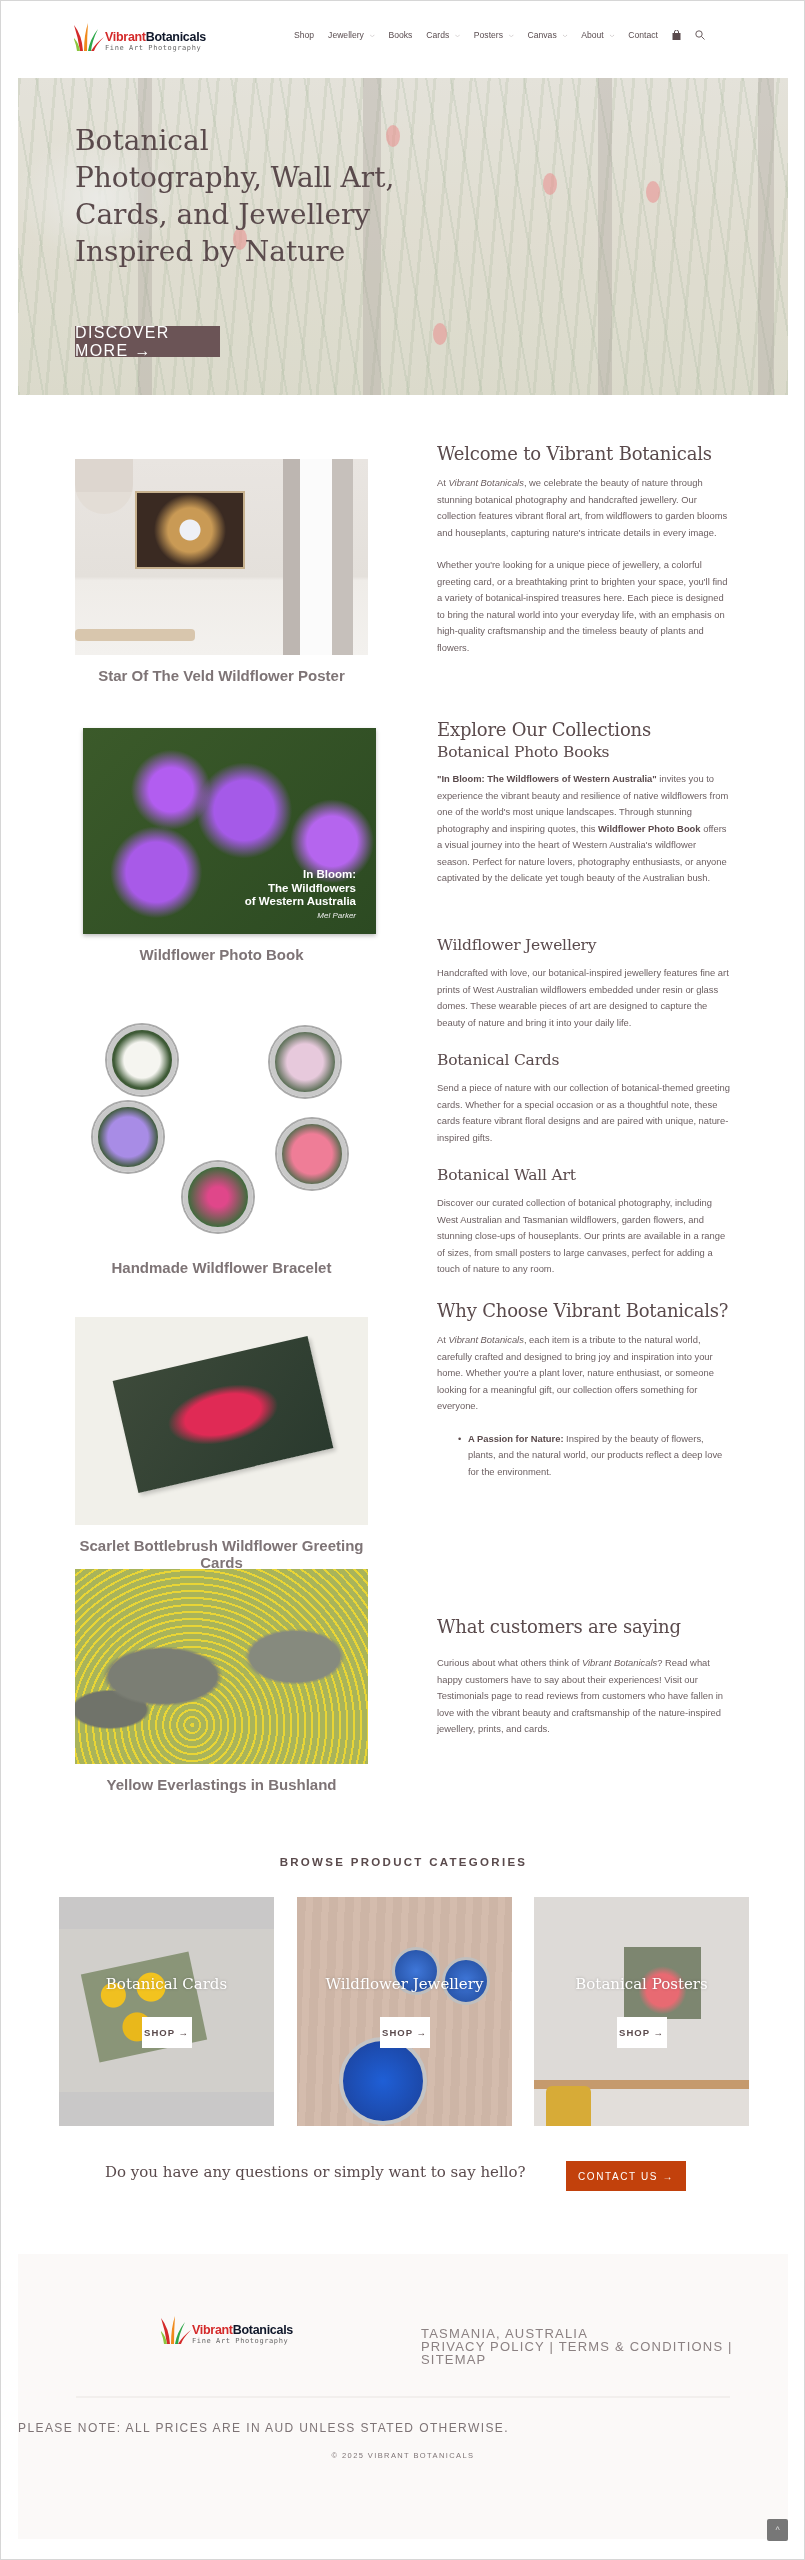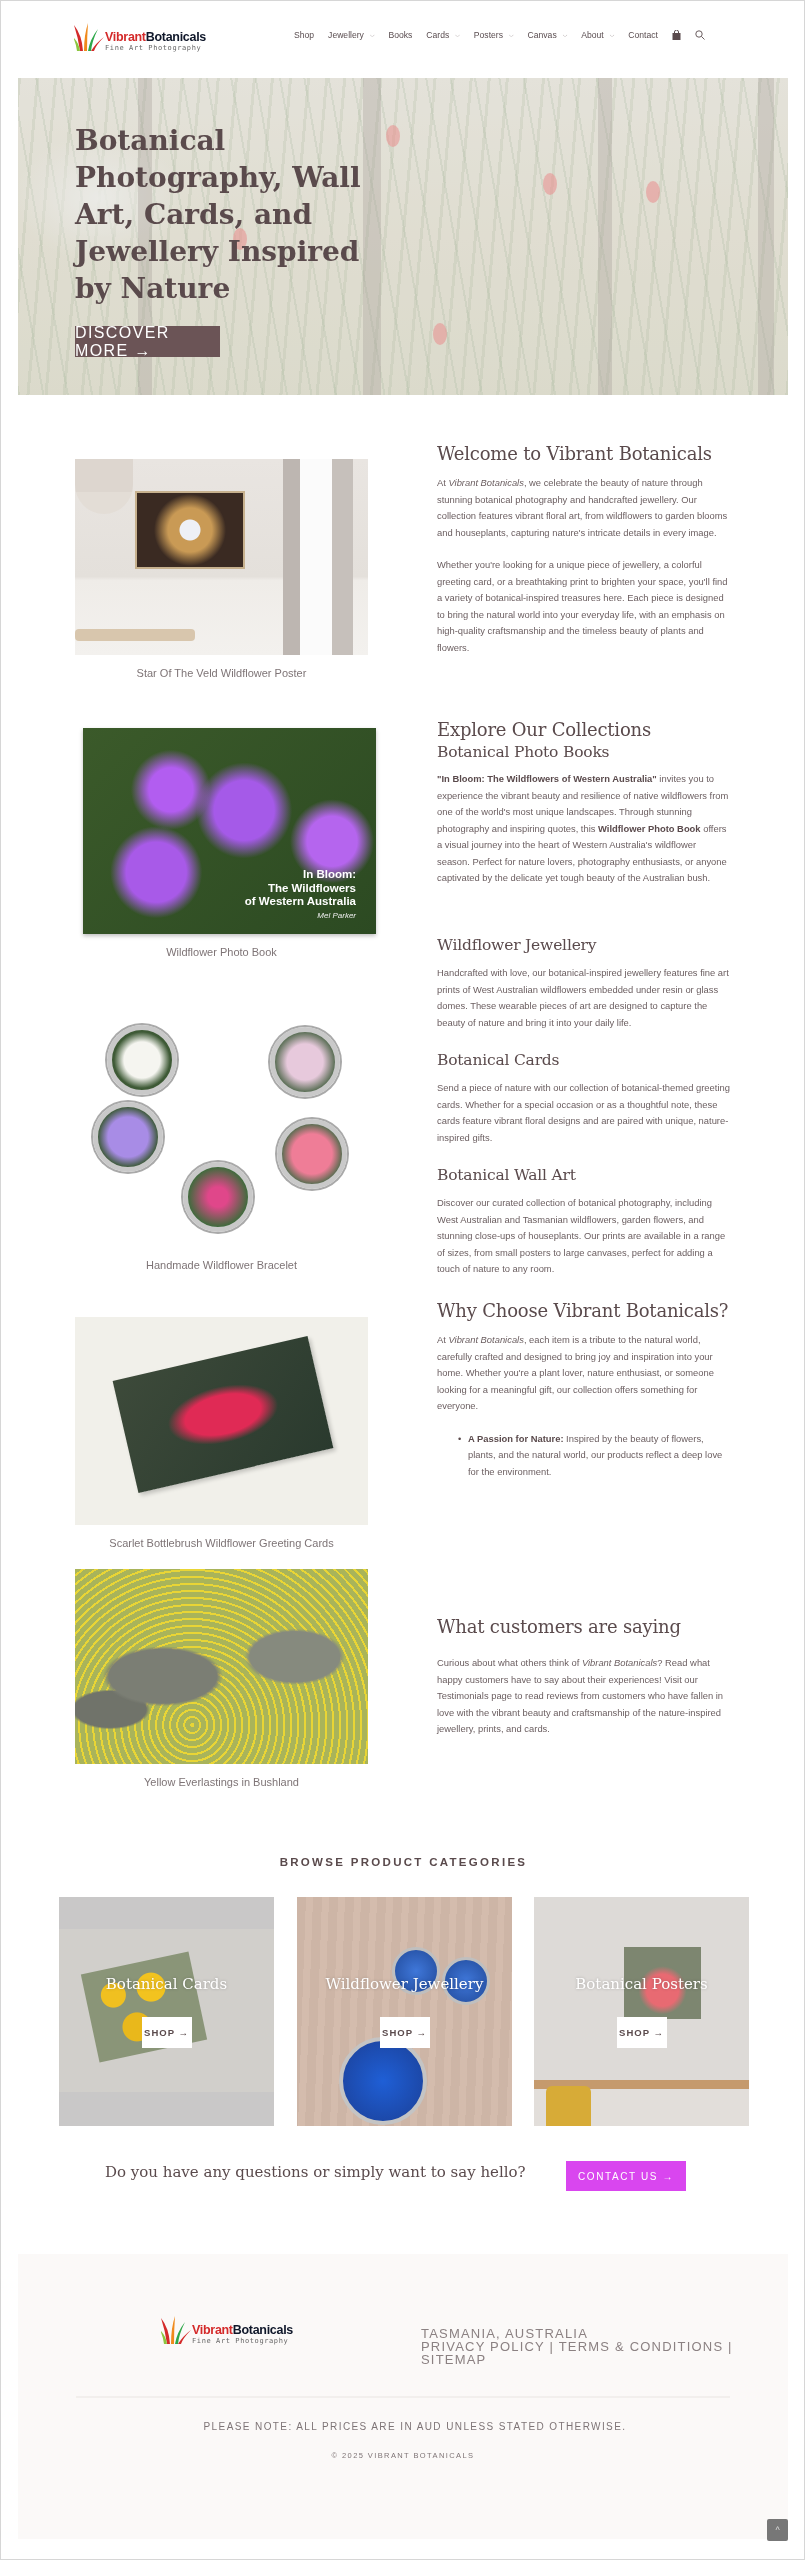--- a/index.html
+++ b/index.html
@@ -25,26 +25,26 @@
       background:
         radial-gradient(ellipse 120px 90px at 80px 120px, rgba(225,225,220,0.9), rgba(225,225,220,0) 70%),
         linear-gradient(90deg, rgba(200,198,185,0) 0, rgba(200,198,185,0) 100%),
         repeating-linear-gradient(95deg, rgba(130,150,110,0.25) 0 3px, rgba(220,215,200,0) 3px 18px),
         repeating-linear-gradient(80deg, rgba(110,140,100,0.22) 0 2px, rgba(220,215,200,0) 2px 24px),
         linear-gradient(180deg, #d6d3c6 0%, #cfcbb8 50%, #c8c7b0 100%);
     }
     .hero .trunk { position: absolute; top: 0; width: 14px; background: rgba(120,110,100,0.35); height: 100%; }
     .hero .flower { position: absolute; width: 14px; height: 22px; border-radius: 50%; background: rgba(220,80,80,0.55); }
     .hero-overlay { position: absolute; inset: 0; background: rgba(255,255,255,0.35); }
-    .hero h1 { position: absolute; left: 57px; top: 44px; width: 320px; font-family: "DejaVu Serif", serif; font-weight: bold; font-size: 28px; line-height: 37px; color: #5a4a4c; }
+    .hero h1 { position: absolute; left: 57px; top: 44px; width: 320px; font-family: "DejaVu Serif", serif; font-weight: normal; font-size: 28px; line-height: 37px; color: #5a4a4c; }
     .btn-dark { background: #6b5456; color: #fff; font-size: 16px; letter-spacing: 1.4px; display: inline-flex; align-items: center; justify-content: center; cursor: pointer; }
     .hero .btn-dark { position: absolute; left: 57px; top: 248px; width: 145px; height: 31px; }
     .figure { position: absolute; left: 74px; width: 293px; text-align: center; }
     .figure .img { width: 100%; position: relative; overflow: hidden; }
-    .figure .caption { font-size: 11px; color: #7e7476; margin-top: 12px; display: block; }
+    .figure .caption { font-size: 15px; color: #7e7476; margin-top: 12px; display: block; font-weight: bold; }
     .col { position: absolute; left: 436px; width: 294px; }
     .col h2 { font-family: "DejaVu Serif", serif; font-weight: normal; color: #5a4a4c; font-size: 18px; line-height: 24px; letter-spacing: -0.2px; }
     .col h3 { font-family: "DejaVu Serif", serif; font-weight: normal; color: #5a4a4c; font-size: 15.5px; line-height: 21px; letter-spacing: -0.2px; }
     .col p { font-size: 9.4px; line-height: 16.5px; color: #6b5e60; }
     .col p b { color: #5a4a4c; }
     .col ul { list-style: none; margin-left: 30px; }
     .col li { font-size: 9.4px; line-height: 16.5px; position: relative; padding-left: 1px; }
     .col li::before { content: "•"; position: absolute; left: -9px; color: #5a4a4c; }
     .col li b { color: #5a4a4c; }
 
@@ -84,29 +84,29 @@
     .cat .card-img { position: absolute; left: 30px; top: 65px; width: 110px; height: 90px; transform: rotate(-12deg); background: radial-gradient(circle at 25% 30%, #f0c020 0 12px, rgba(0,0,0,0) 13px), radial-gradient(circle at 60% 30%, #f2c31f 0 14px, rgba(0,0,0,0) 15px), radial-gradient(circle at 40% 70%, #e9b81b 0 14px, rgba(0,0,0,0) 15px), #8a9578; }
     .cat .pendant { position: absolute; left: 42px; top: 140px; width: 88px; height: 88px; border-radius: 50%; border: 4px solid #c4c4c4; background: radial-gradient(circle,#1f5fd6,#1b3f96); }
     .cat .earring { position: absolute; width: 48px; height: 48px; border-radius: 50%; border: 3px solid #bfbfbf; background: radial-gradient(circle,#3f77d9,#214a9a); }
     .cat .wallart { position: absolute; left: 90px; top: 50px; width: 77px; height: 72px; background: radial-gradient(circle at 50% 60%, #e86a72 0 16px, rgba(0,0,0,0) 24px), #7d8670; }
     .cat .chair { position: absolute; left: 12px; bottom: 0; width: 45px; height: 40px; background: #d7ab37; border-radius: 6px 6px 0 0; }
     .cat-title { position: absolute; left: 0; top: 78px; width: 100%; text-align: center; font-family: "DejaVu Serif", serif; color: #fff; font-size: 15px; text-shadow: 0 0 3px rgba(0,0,0,0.25); }
     .cat-shop { position: absolute; left: 50%; top: 120px; transform: translateX(-50%); width: 50px; height: 31px; background: #fff; color: #5a4a4c; font-size: 9.5px; font-weight: bold; letter-spacing: 1px; display: flex; align-items: center; justify-content: center; cursor: pointer; }
 
     
     .contact-q { position: absolute; left: 104px; top: 2162px; font-family: "DejaVu Serif", serif; font-size: 15px; color: #5a4a4c; }
-    .contact-btn { position: absolute; left: 565px; top: 2160px; width: 120px; height: 30px; background: #d946ef; color: #fff; font-size: 10px; letter-spacing: 1.6px; display: flex; align-items: center; justify-content: center; cursor: pointer; }
+    .contact-btn { position: absolute; left: 565px; top: 2160px; width: 120px; height: 30px; background: #c2410c; color: #fff; font-size: 10px; letter-spacing: 1.6px; display: flex; align-items: center; justify-content: center; cursor: pointer; }
 
     
     .footer { position: absolute; left: 17px; top: 2253px; width: 770px; height: 285px; background: #fbf9f8; }
     .footer .logo { left: 143px; top: 58px; }
     .footer-info { position: absolute; left: 403px; top: 73px; font-size: 13px; letter-spacing: 1.2px; color: #8b8182; line-height: 13px; }
     .footer-info span { cursor: pointer; }
     .footer-divider { position: absolute; left: 58px; top: 142px; width: 654px; height: 2px; background: #f2efed; }
-    .footer-note { position: absolute; left: 12px; top: 167px; width: 100%; text-align: center; font-size: 10px; letter-spacing: 1.4px; color: #7e7476; }
+    .footer-note { position: absolute; left: 0; top: 167px; width: 100%; font-size: 12px; letter-spacing: 1.4px; color: #7e7476; }
     .footer-copy { position: absolute; left: 0; top: 197px; width: 100%; text-align: center; font-size: 7.5px; letter-spacing: 1.4px; color: #7e7476; }
     .scroll-top { position: absolute; left: 766px; top: 2518px; width: 21px; height: 22px; background: #777; color: #ddd; font-size: 9px; display: flex; align-items: center; justify-content: center; border-radius: 2px; cursor: pointer; }
   </style>
 </head>
 <body>
 
 <div class="header">
   <div class="logo">
     <svg class="logo-mark" viewBox="0 0 30 34" width="30" height="34">
       <path d="M6 32 Q4 18 0 6 Q8 16 9 32Z" fill="#d42a2a"></path>

